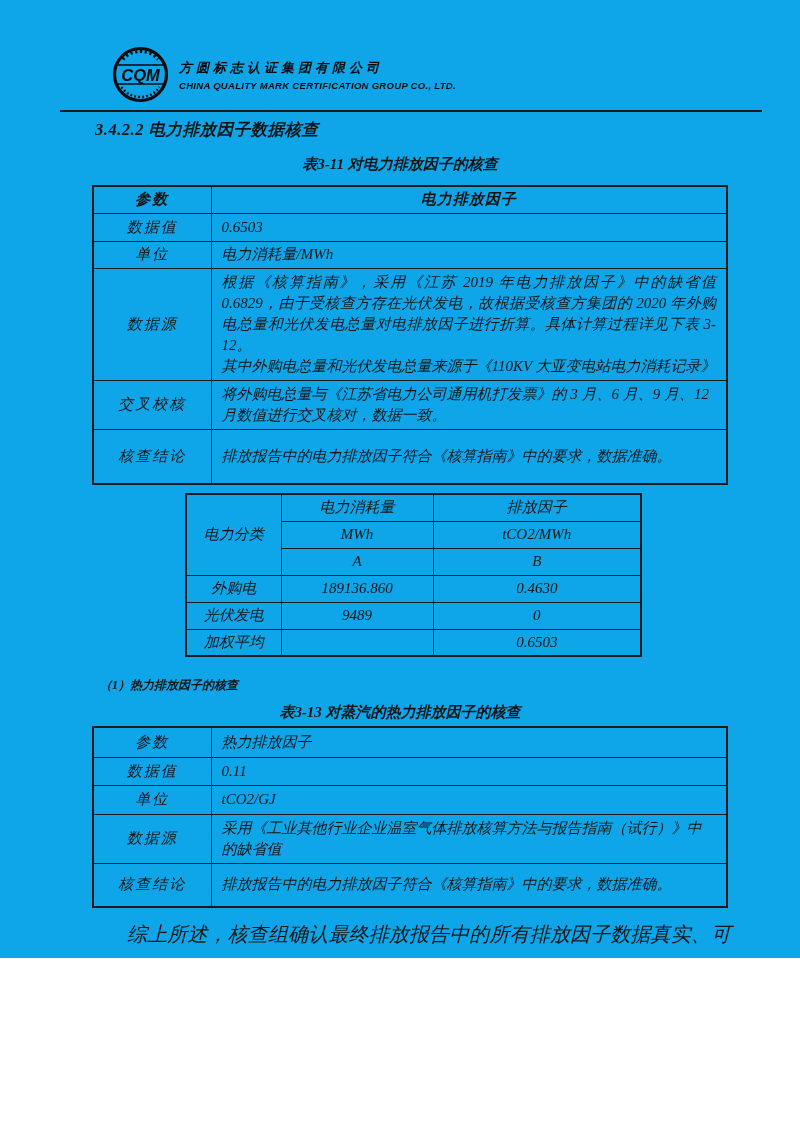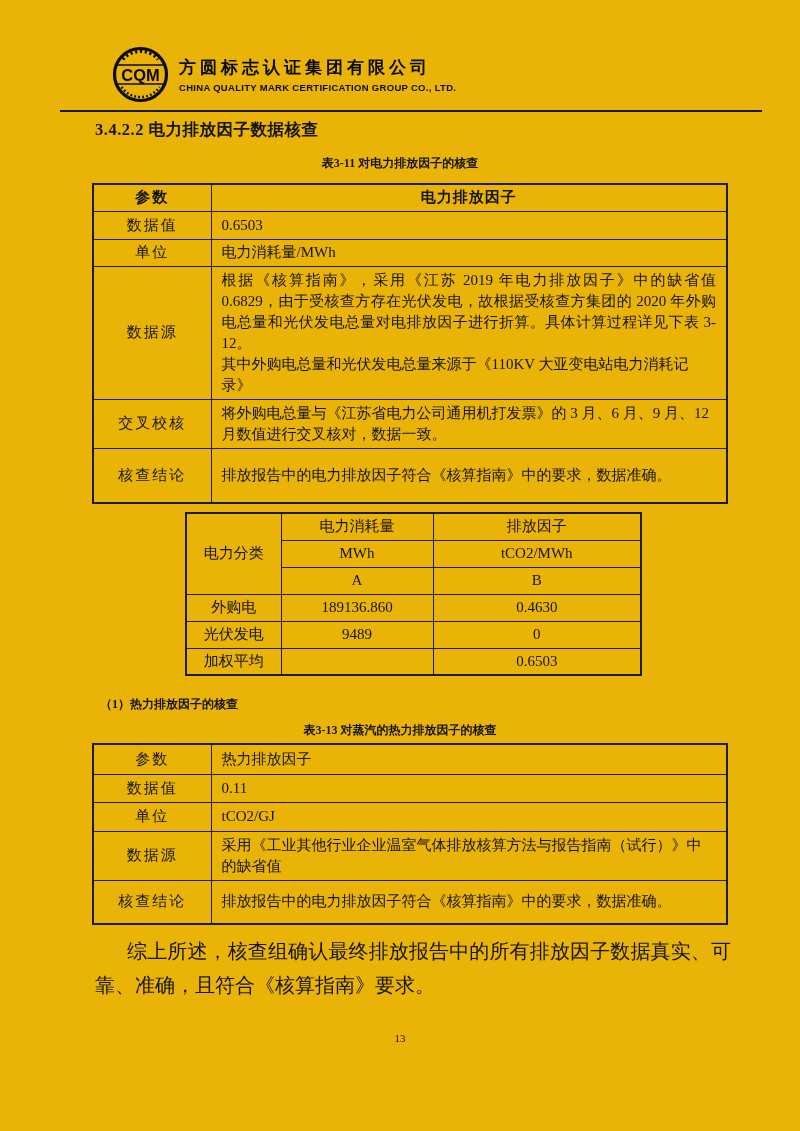--- a/index.html
+++ b/index.html
@@ -1,40 +1,41 @@
 <!DOCTYPE html>
 <html><head>
 <meta charset="utf-8">
 <style>
   * { margin:0; padding:0; box-sizing:border-box; }
   html,body { background:#ffffff; }
   .page {
-    width:800px; height:1131px; position:relative; background:#eab308;
+    width:800px; height:958px; position:relative; background:#0ea5e9;
     font-family:"Liberation Serif","DejaVu Serif",serif; color:#141414;
     overflow:hidden;
+    font-style:italic;
   }
   
   .header { display:flex; align-items:center; gap:10px; padding-top:46px; margin-left:112px; }
   .logo-svg { display:block; }
   .company-names { display:flex; flex-direction:column; gap:3px; }
   .company-cn {
     font-family:"Liberation Sans","DejaVu Sans",sans-serif;
-    font-size:17px; font-weight:bold; letter-spacing:4px; color:#0a0a0a;
+    font-size:13px; font-weight:bold; letter-spacing:4px; color:#0a0a0a;
   }
   .company-en {
     font-family:"Liberation Sans","DejaVu Sans",sans-serif;
     font-size:9.5px; font-weight:bold; letter-spacing:0.3px; color:#0a0a0a;
   }
   .header-rule { margin:7px 0 0 60px; width:702px; border-top:2px solid #1a1a1a; }
   
   .sec-heading {
     margin:7px 0 0 95px; font-size:16.5px; font-weight:bold; letter-spacing:0.5px;
   }
   .sub-heading { margin:20px 0 0 100px; font-size:12px; font-weight:bold; }
-  .tbl-title { margin-top:14px; text-align:center; font-size:12px; font-weight:bold; }
+  .tbl-title { margin-top:14px; text-align:center; font-size:15px; font-weight:bold; }
   
   table { border-collapse:collapse; table-layout:fixed; font-size:15px; }
   td { border:1.5px solid #1c1c1c; vertical-align:middle; }
   .kv-table { width:636px; margin-left:92px; border:2.5px solid #1c1c1c; }
   .kv-table .label-cell { width:118px; text-align:center; letter-spacing:2px; }
   .kv-table .value-cell { padding:3px 10px; text-align:left; }
   .kv-table .hdr td { font-weight:bold; }
   .kv-table .hdr .value-cell { text-align:center; letter-spacing:1px; }
   .dense { line-height:21px; text-align:justify; }
   

